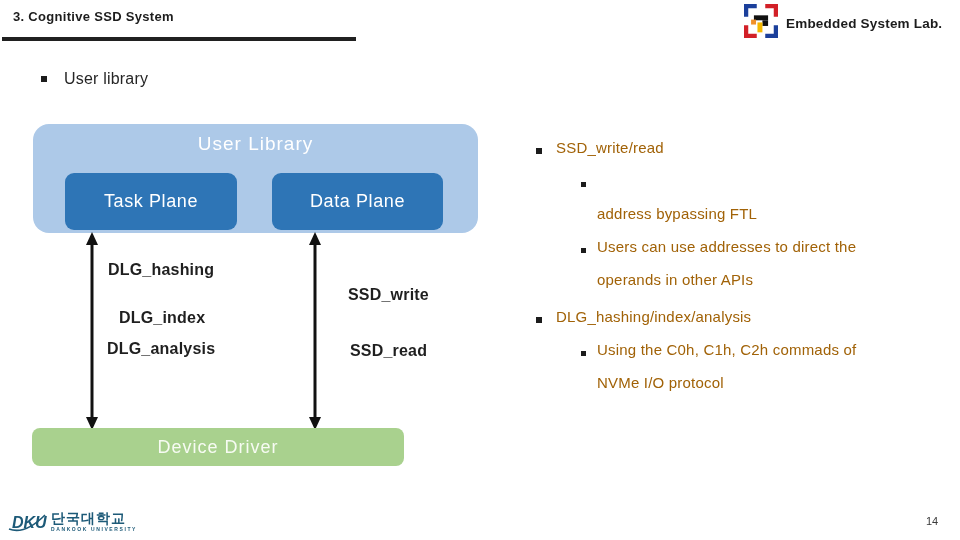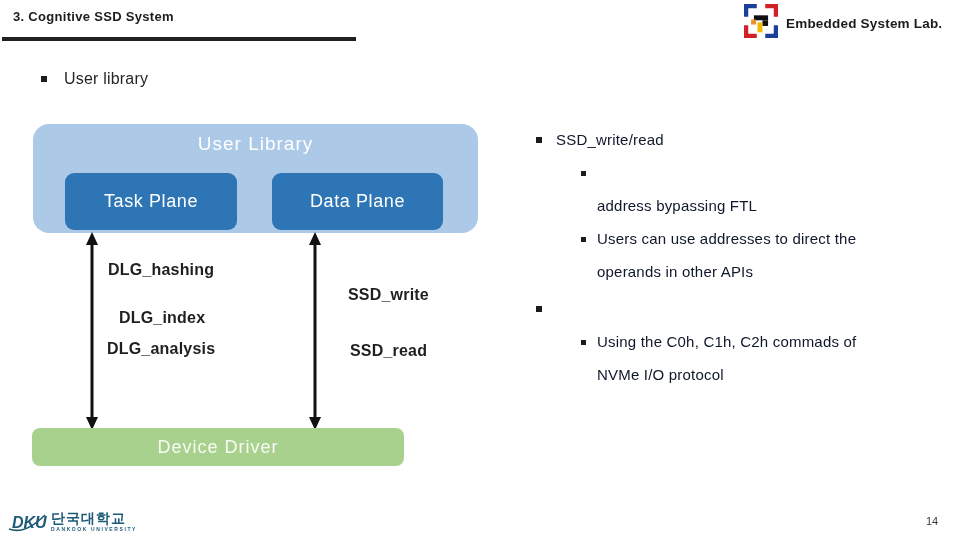--- a/index.html
+++ b/index.html
@@ -44,21 +44,21 @@
   .device-driver-box {
     position:absolute; left:32px; top:428px; width:372px; height:38px;
     background:var(--green,#a9d18e); border-radius:8px;
     display:flex; align-items:center; justify-content:center;
     font-size:18px; color:#f7fbf3; letter-spacing:1px;
   }
   .varrow { position:absolute; top:232px; width:14px; height:198px; }
   .api-label { position:absolute; font-size:16px; font-weight:bold; color:#1f1f1f; letter-spacing:0.2px; }
   
   .right-panel { position:absolute; left:528px; top:131px; width:424px; }
-  .rp-row { display:flex; align-items:flex-start; height:33px; font-size:15px; color:#0f172a; letter-spacing:0.2px; }
+  .rp-row { display:flex; align-items:center; height:33px; font-size:15px; color:#a16207; letter-spacing:0.2px; }
   .rp-row .txt { white-space:nowrap; }
   .ind-l1 { padding-left:8px; }  .ind-l1 .sq { margin-right:14px; }
   .ind-l2 { padding-left:53px; } .ind-l2 .sq { margin-right:11px; }
   .ind-cont { padding-left:69px; }
   .rp-gap { margin-top:4px; }
   
   .footer-logo { position:absolute; left:7px; top:511px; display:flex; align-items:flex-start; gap:4px; color:#1d5a78; }
   .univ-text-kr { font-size:14px; font-weight:bold; letter-spacing:1px; line-height:15px; }
   .univ-text-en { font-size:5px; font-weight:bold; letter-spacing:1.6px; line-height:6px; }
   .page-number { position:absolute; left:926px; top:515px; font-size:11px; color:#3a3a3a; }
@@ -138,20 +138,21 @@
     </div>
     <div class="rp-row ind-l2">
       <span class="sq l2"></span>
       <span class="txt">Users can use addresses to direct the</span>
     </div>
     <div class="rp-row ind-cont">
       <span class="txt">operands in other APIs</span>
     </div>
     <div class="rp-row ind-l1 rp-gap">
       <span class="sq l1"></span>
+      <span class="txt">DLG_hashing/index/analysis</span>
     </div>
     <div class="rp-row ind-l2">
       <span class="sq l2"></span>
       <span class="txt">Using the C0h, C1h, C2h commads of</span>
     </div>
     <div class="rp-row ind-cont">
       <span class="txt">NVMe I/O protocol</span>
     </div>
   </div>
 

